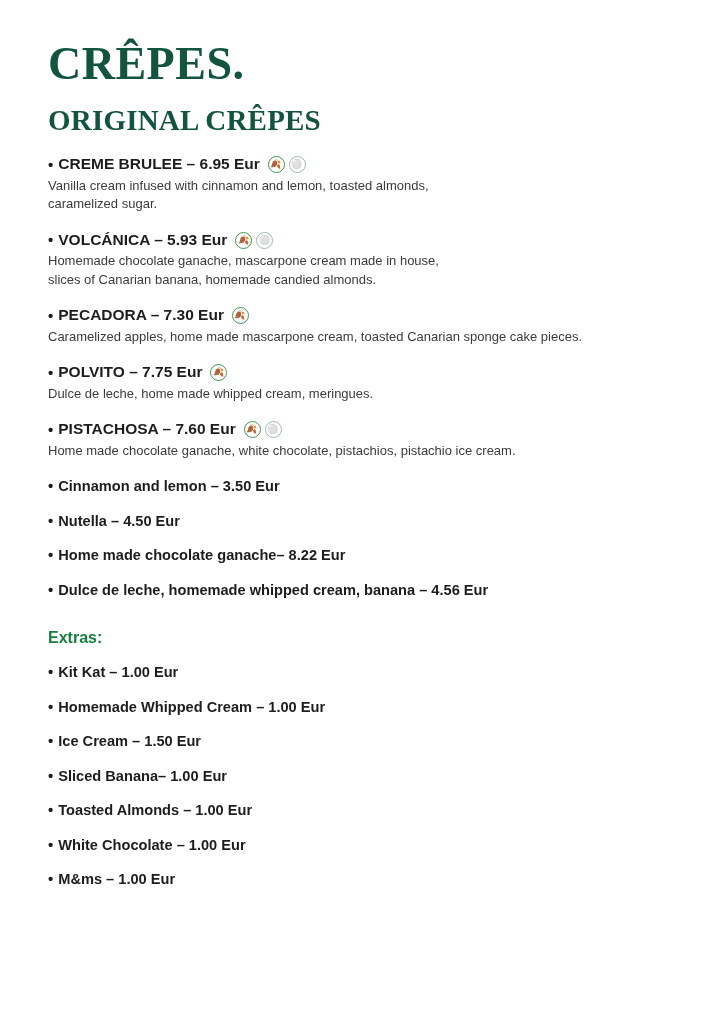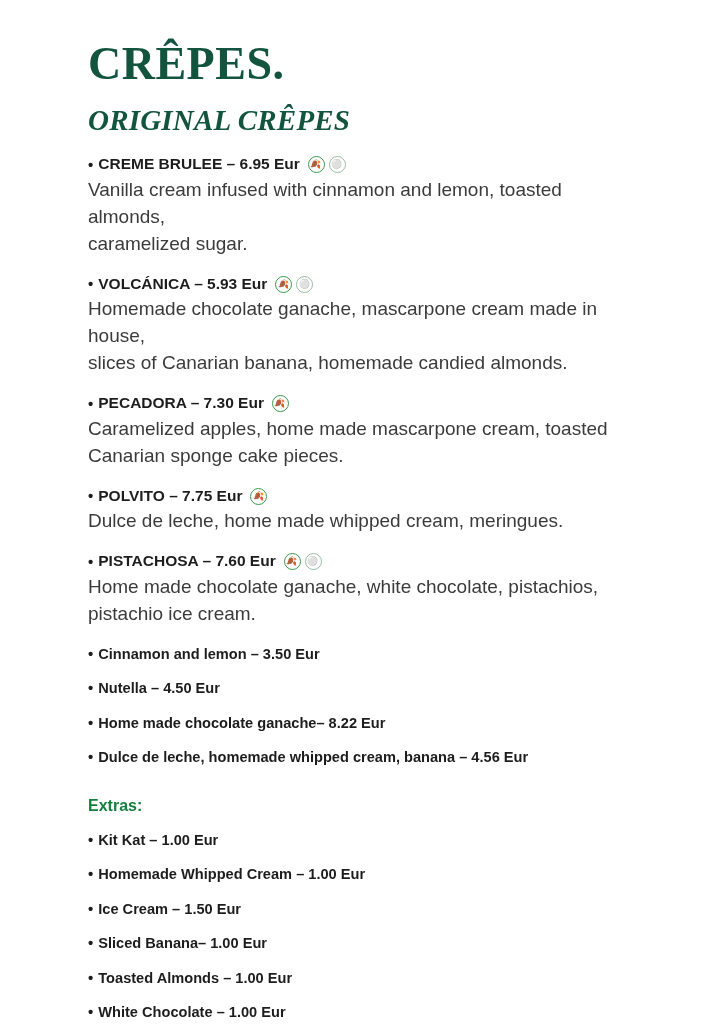--- a/index.html
+++ b/index.html
@@ -13,39 +13,37 @@
     font-family: "Liberation Sans", sans-serif;
     color: #2b2b2b;
     overflow: hidden;
   }
   .page {
     position: relative;
     width: 624px;
     height: 1024px;
     box-sizing: border-box;
     padding: 30px 40px 0 48px;
-    margin-left: 40px;
   }
   .main-title {
     font-family: "Liberation Serif", serif;
     font-weight: bold;
     font-size: 46px;
     letter-spacing: 0.5px;
     color: #13543f;
     margin: 10px 0 16px 0;
     line-height: 1.05;
   }
   .section-title {
     font-family: "Liberation Serif", serif;
     font-weight: bold;
     font-size: 29px;
     color: #13543f;
     margin: 0 0 18px 0;
     letter-spacing: 0.2px;
-    font-style: italic;
   }
   .section-title.classic {
     margin-top: 58px;
   }
   .item {
     margin-bottom: 17px;
   }
   .item-head {
     display: flex;
     align-items: center;
@@ -54,21 +52,21 @@
     color: #1d1d1d;
     line-height: 1.2;
   }
   .bullet {
     display: inline-block;
     margin-right: 5px;
     font-size: 15px;
     color: #1d1d1d;
   }
   .item-desc {
-    font-size: 19px;
+    font-size: 13px;
     color: #3b3b3b;
     line-height: 1.42;
     margin-top: 3px;
     max-width: 640px;
   }
   .badges {
     display: inline-flex;
     align-items: center;
     margin-left: 8px;
     gap: 4px;

